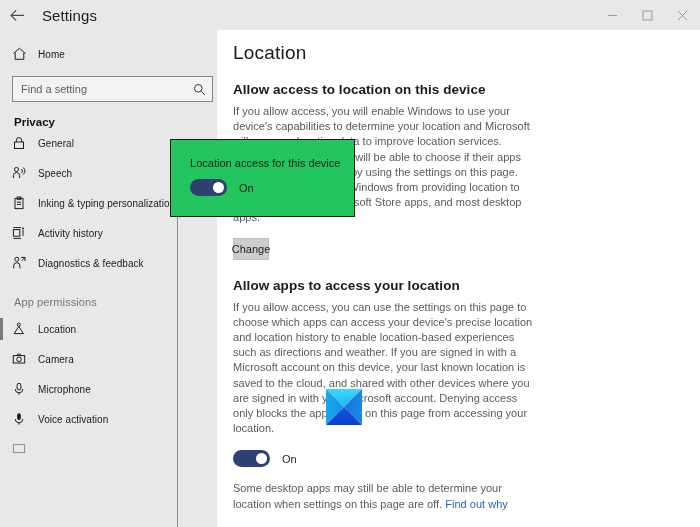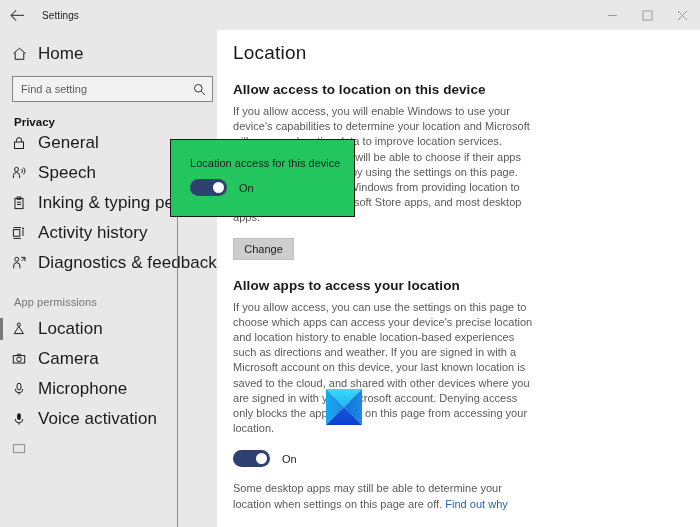--- a/index.html
+++ b/index.html
@@ -28,21 +28,21 @@
     background: #e8e8e8;
     display: flex; align-items: center;
   }
   .back-btn {
     width: 34px; height: 30px;
     display: flex; align-items: center; justify-content: center;
     color: #4a4a4a;
   }
   .back-btn svg { display: block; }
   .app-title {
-    font-size: 10px; color: #1b1b1b;
+    font-size: 15px; color: #1b1b1b;
     letter-spacing: .1px;
     margin-left: 8px;
   }
   .titlebar-right {
     position: absolute; right: 0; top: 0;
     height: 30px; display: flex; align-items: stretch;
   }
   .win-btn {
     width: 35px; height: 30px;
     display: flex; align-items: center; justify-content: center;
@@ -64,21 +64,21 @@
     padding-left: 12px;
     position: relative;
   }
   .nav-row .ico {
     width: 26px; min-width: 26px;
     display: flex; align-items: center; justify-content: flex-start;
     color: #1f1f1f;
   }
   .nav-row .ico svg { display: block; }
   .nav-row .lbl {
-    font-size: 17px; color: #1b1b1b;
+    font-size: 10px; color: #1b1b1b;
     letter-spacing: .05px;
     white-space: nowrap;
   }
   .home-row { height: 32px; margin-bottom: 6px; }
 
   .search-wrap {
     margin: 4px 4px 0 12px;
     height: 26px;
     background: #f2f2f2;
     border: 1px solid #868686;
@@ -138,21 +138,21 @@
     font-size: 11px; color: #5a5a5a;
     line-height: 15.2px;
     margin-top: 7px;
     width: 300px;
     letter-spacing: .02px;
   }
   .link { color: #2a64b4; }
 
   .change-btn {
     margin-top: 12px;
-    width: 61px; height: 22px;
+    width: 36px; height: 22px;
     background: #cdcdcd;
     border: 1px solid #c0c0c0;
     font-size: 11px; color: #1c1c1c;
     font-family: "Liberation Sans", sans-serif;
     display: flex; align-items: center; justify-content: center;
   }
 
   
   .toggle-row { display: flex; align-items: center; }
   .toggle {

